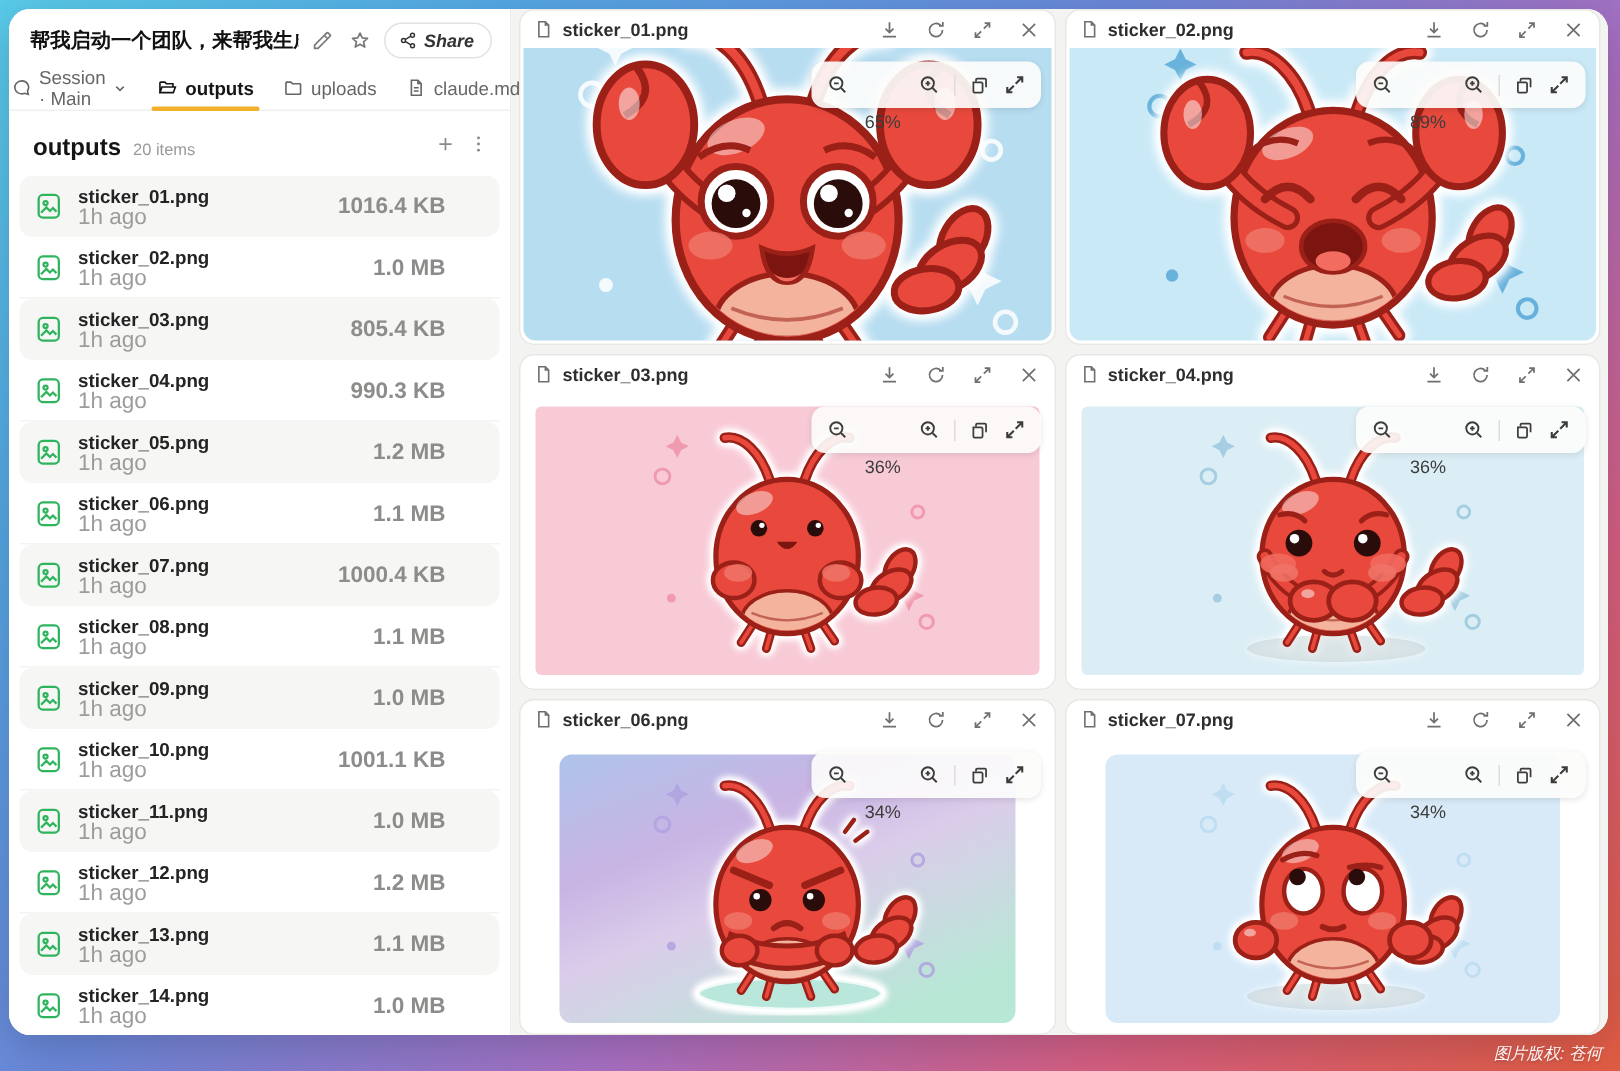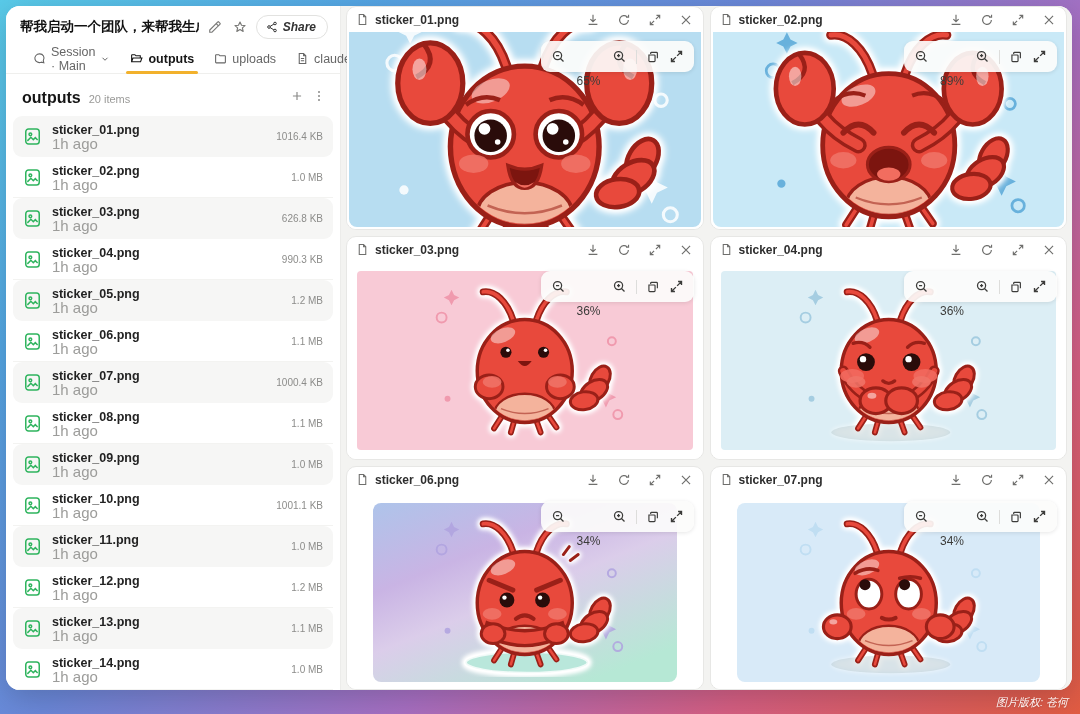--- a/index.html
+++ b/index.html
@@ -12,40 +12,40 @@
     box-shadow:0 8px 30px rgba(0,0,0,.18); }
 
   
   .sidebar { width:335px; flex:0 0 335px; background:#fff; border-right:1px solid #ececea;
     display:flex; flex-direction:column; }
   .titlebar { display:flex; align-items:center; gap:7px; padding:9px 12px 5px 14px; }
   .title { font-size:13.5px; font-weight:700; color:#111; white-space:nowrap; overflow:hidden; max-width:196px; }
   .iconbtn { background:none; border:none; color:#7a7a78; cursor:pointer; display:flex; align-items:center; padding:2px; }
   .share { margin-left:auto; display:flex; align-items:center; gap:5px; border:1px solid #e2e2e0;
     background:#fff; border-radius:14px; padding:4px 11px 4px 9px; font-size:12px; font-weight:600; color:#333; cursor:pointer;font-style:italic; }
-  .tabs { display:flex; align-items:stretch; gap:20px; padding:0 27px; height:30px; border-bottom:1px solid #efefed; }
+  .tabs { display:flex; align-items:stretch; gap:20px; padding:0 2px; height:30px; border-bottom:1px solid #efefed; }
   .tab { display:flex; align-items:center; gap:5px; font-size:12.5px; color:#666; cursor:pointer; position:relative; }
   .tab.active { color:#151515; font-weight:700; }
   .tab.active::after { content:""; position:absolute; left:-4px; right:-4px; bottom:-1px; height:3px;
     border-radius:2px; background:var(--accent,#f2b12c); }
   .tab svg { flex:none; }
   .section-head { display:flex; align-items:baseline; gap:8px; padding:15px 14px 9px 16px; }
   .sec-title { font-size:16px; font-weight:800; color:#151515; }
   .sec-count { font-size:11px; color:#9a9a98;text-align:center; }
   .section-head .sp { flex:1; }
   .mini { background:none; border:none; color:#8a8a88; cursor:pointer; font-size:15px; display:flex; align-items:center; }
   .filelist { flex:1; overflow:hidden; padding:0 7px; }
   .frow { display:flex; align-items:center; gap:10px; height:41px; padding:0 10px; border-radius:9px; cursor:pointer; }
   .frow:nth-child(odd) { background:#f6f6f5; }
   .frow:nth-child(even) { border-bottom:1px solid #f3f3f1; border-radius:0; }
   .ficon { flex:none; display:flex; }
   .fmeta { display:flex; flex-direction:column; gap:1px; min-width:0; }
   .fname { font-size:12.5px; font-weight:700; color:#232323; line-height:14px; }
   .ftime { font-size:15px; color:#9c9c9a; line-height:12px; }
-  .fsize { margin-left:auto; font-size:10px; color:#8c8c8a; white-space:nowrap; }
+  .fsize { margin-left:auto; margin-right:26px; font-size:15px; color:#8c8c8a; white-space:nowrap;font-weight:bold; }
 
   
   .panels { flex:1; background:#f3f3f1; padding:0 5px; display:grid;
     grid-template-columns:1fr 1fr; gap:6px; grid-auto-rows:224px; overflow:hidden; }
   .card { background:#fff; border:1px solid #e7e7e5; border-radius:10px; overflow:hidden;
     display:flex; flex-direction:column; }
   .card header { flex:none; height:25px; display:flex; align-items:center; gap:6px; padding:0 9px; }
   .ptitle { font-size:12px; color:#2e2e2e; font-weight:600; }
   .hsp { flex:1; }
   .hbtn { background:none; border:none; color:#6f6f6d; cursor:pointer; display:flex; align-items:center; padding:1px; margin-left:9px; }
@@ -180,21 +180,21 @@
       <svg width="19" height="19" viewBox="0 0 24 24" fill="none" stroke="#2fb45e" stroke-width="1.9">
                 <rect x="3.5" y="2.5" width="17" height="19" rx="3.5"></rect>
                 <circle cx="9.3" cy="9.3" r="1.7"></circle>
                 <path d="M5.5 17.5l4.5-4.5 3 3 2.5-2.5 3 3"></path>
               </svg>
     </span>
     <span class="fmeta">
       <span class="fname">sticker_03.png</span>
       <span class="ftime">1h ago</span>
     </span>
-    <span class="fsize">626.8 KB</span>
+    <span class="fsize">805.4 KB</span>
   </div>
 
   <div class="frow">
     <span class="ficon">
       <svg width="19" height="19" viewBox="0 0 24 24" fill="none" stroke="#2fb45e" stroke-width="1.9">
                 <rect x="3.5" y="2.5" width="17" height="19" rx="3.5"></rect>
                 <circle cx="9.3" cy="9.3" r="1.7"></circle>
                 <path d="M5.5 17.5l4.5-4.5 3 3 2.5-2.5 3 3"></path>
               </svg>
     </span>

